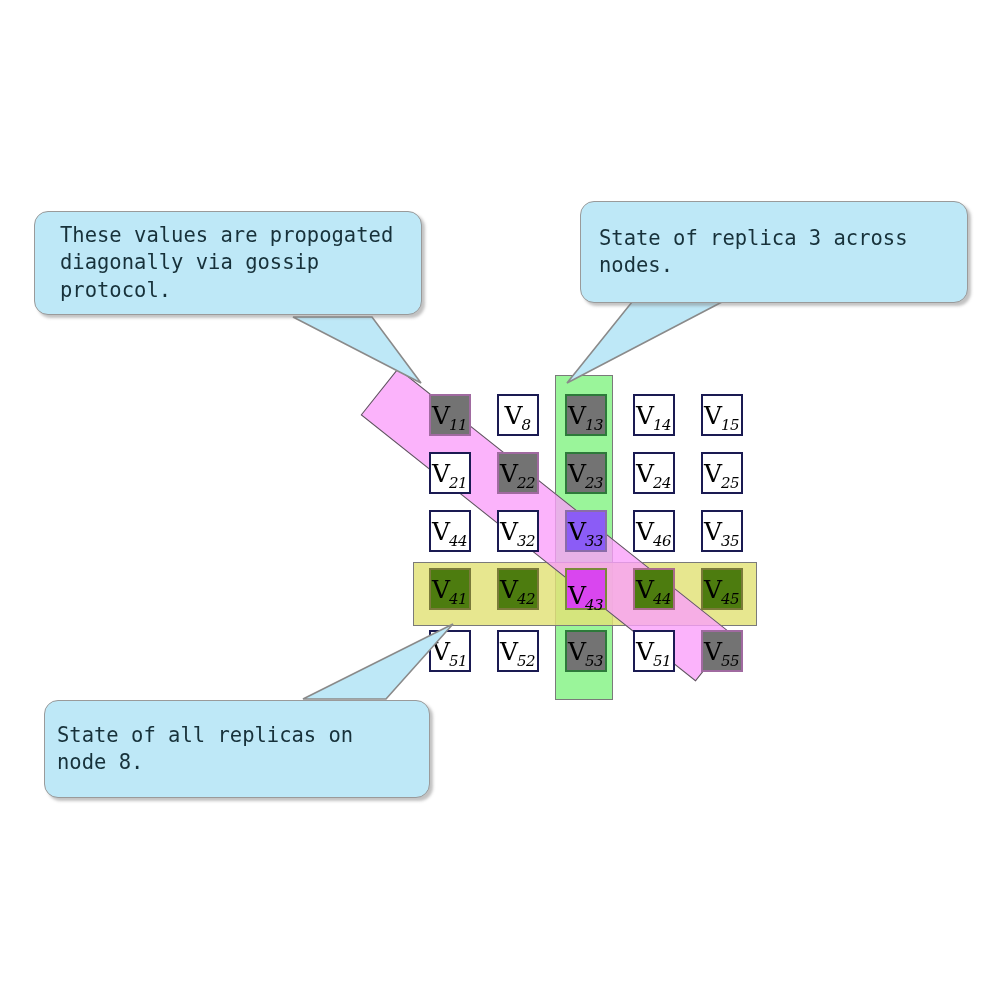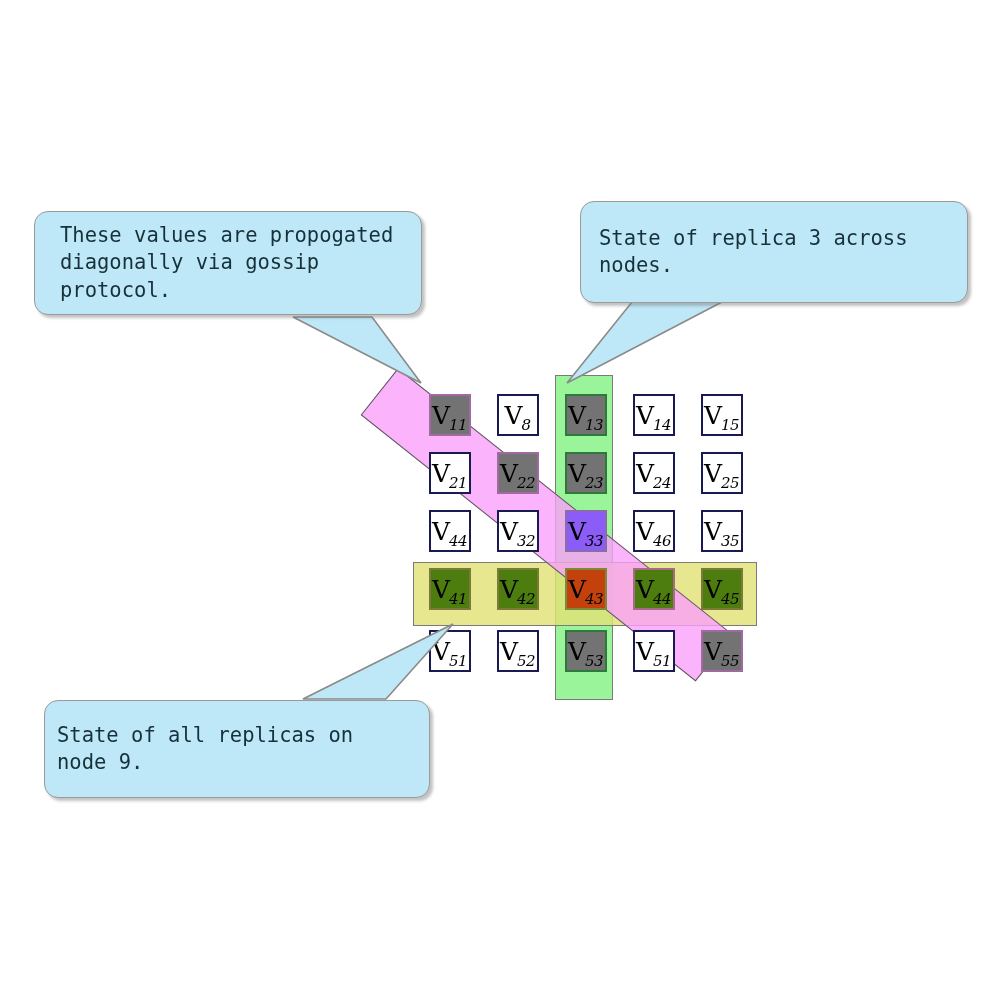--- a/index.html
+++ b/index.html
@@ -77,21 +77,21 @@
     font-style: italic;
     position: relative;
     top: 6px;
     left: -1px;
     letter-spacing: -0.5px;
   }
 
   
   .cell.hl-green  { background: #737373; border-color: #2d7a3a; }
   .cell.hl-yellow { background: #4d7c0f; border-color: #7a7a3a; }
-  .cell.hl-olive  { background: #c2410c; border-color: #7a8a3a; }
+  .cell.hl-olive  { background: #d946ef; border-color: #7a8a3a; align-items: flex-end; }
   .cell.hl-mauve  { background: #8b5cf6; border-color: #8a6ca8; }
   .cell.hl-rose   { background: #4d7c0f; border-color: #a86a8a; }
   .cell.hl-plum   { background: #737373; border-color: #a06aa0; }
 
   
   .band { position: absolute; box-sizing: border-box; }
 
   #band-column {
     left: 555px; top: 375px; width: 58px; height: 325px;
     background: rgba(126,242,126,0.78);
@@ -215,16 +215,16 @@
   <div class="callout" id="callout-gossip">
     <div class="callout-text">These values are propogated
 diagonally via gossip protocol.</div>
   </div>
 
   <div class="callout" id="callout-replica">
     <div class="callout-text">State of replica 3 across nodes.</div>
   </div>
 
   <div class="callout" id="callout-node">
-    <div class="callout-text">State of all replicas on node 9.</div>
+    <div class="callout-text">State of all replicas on node 8.</div>
   </div>
 
 </div>
 
 </body></html>

